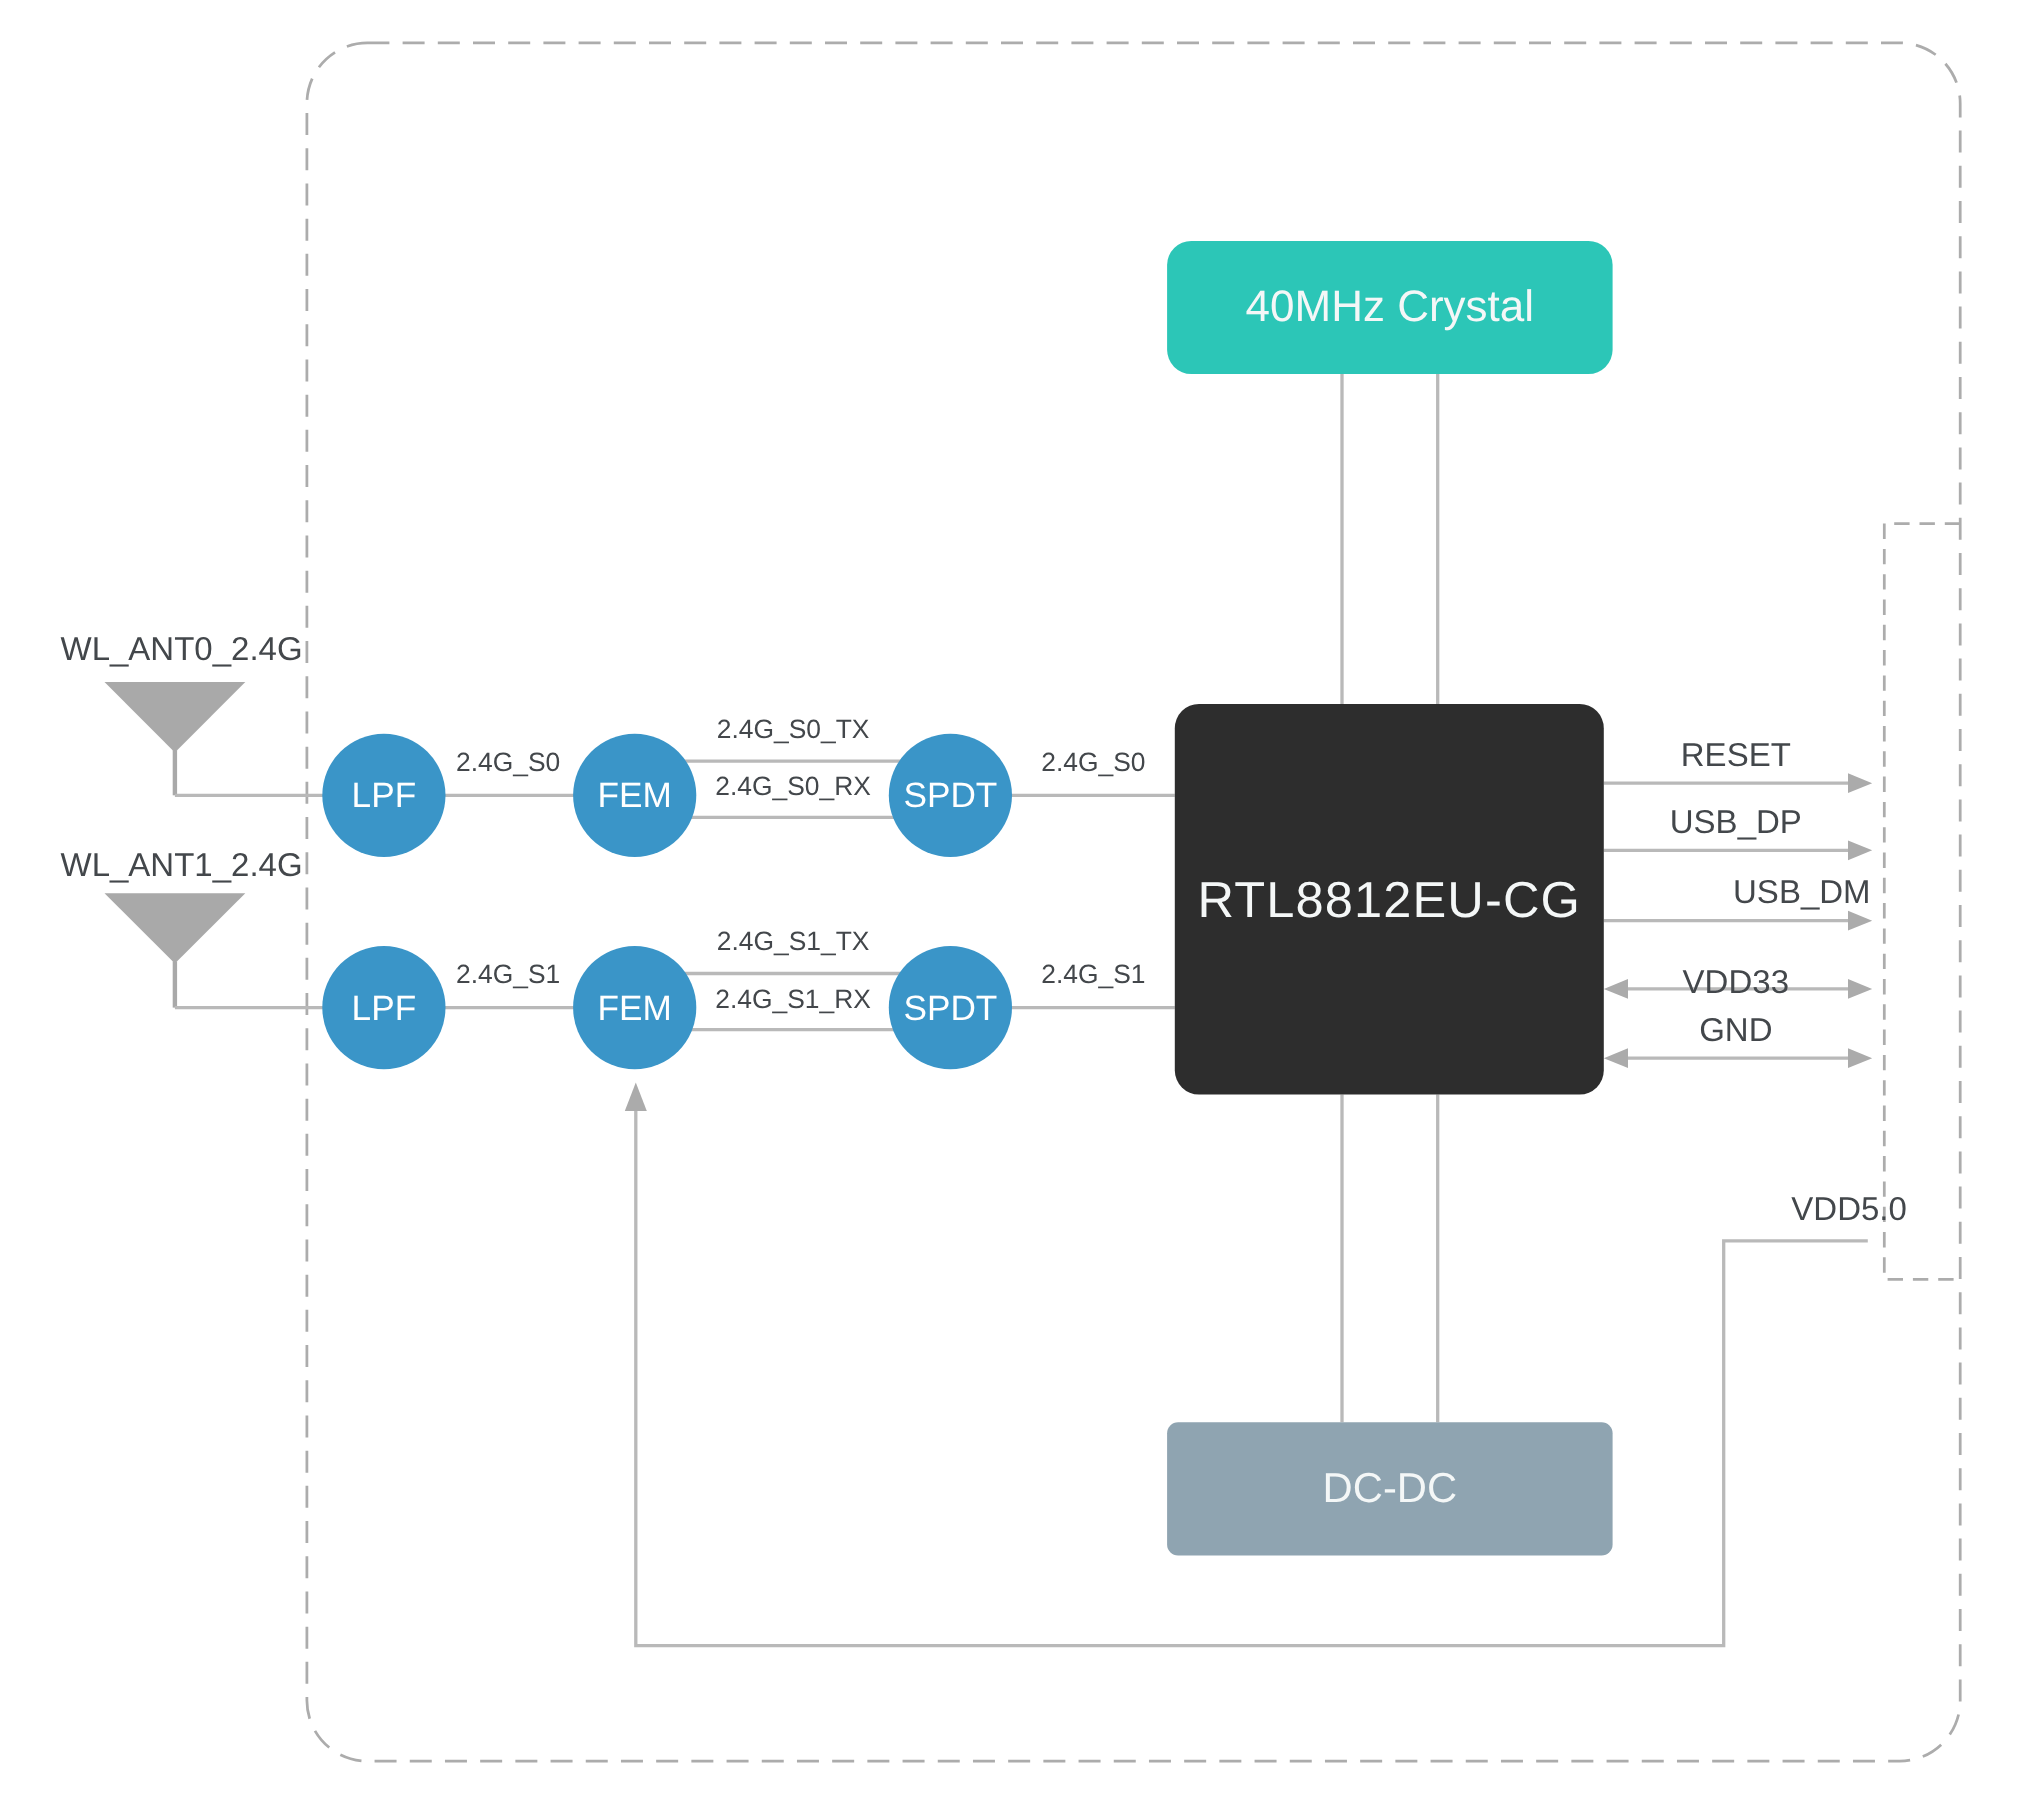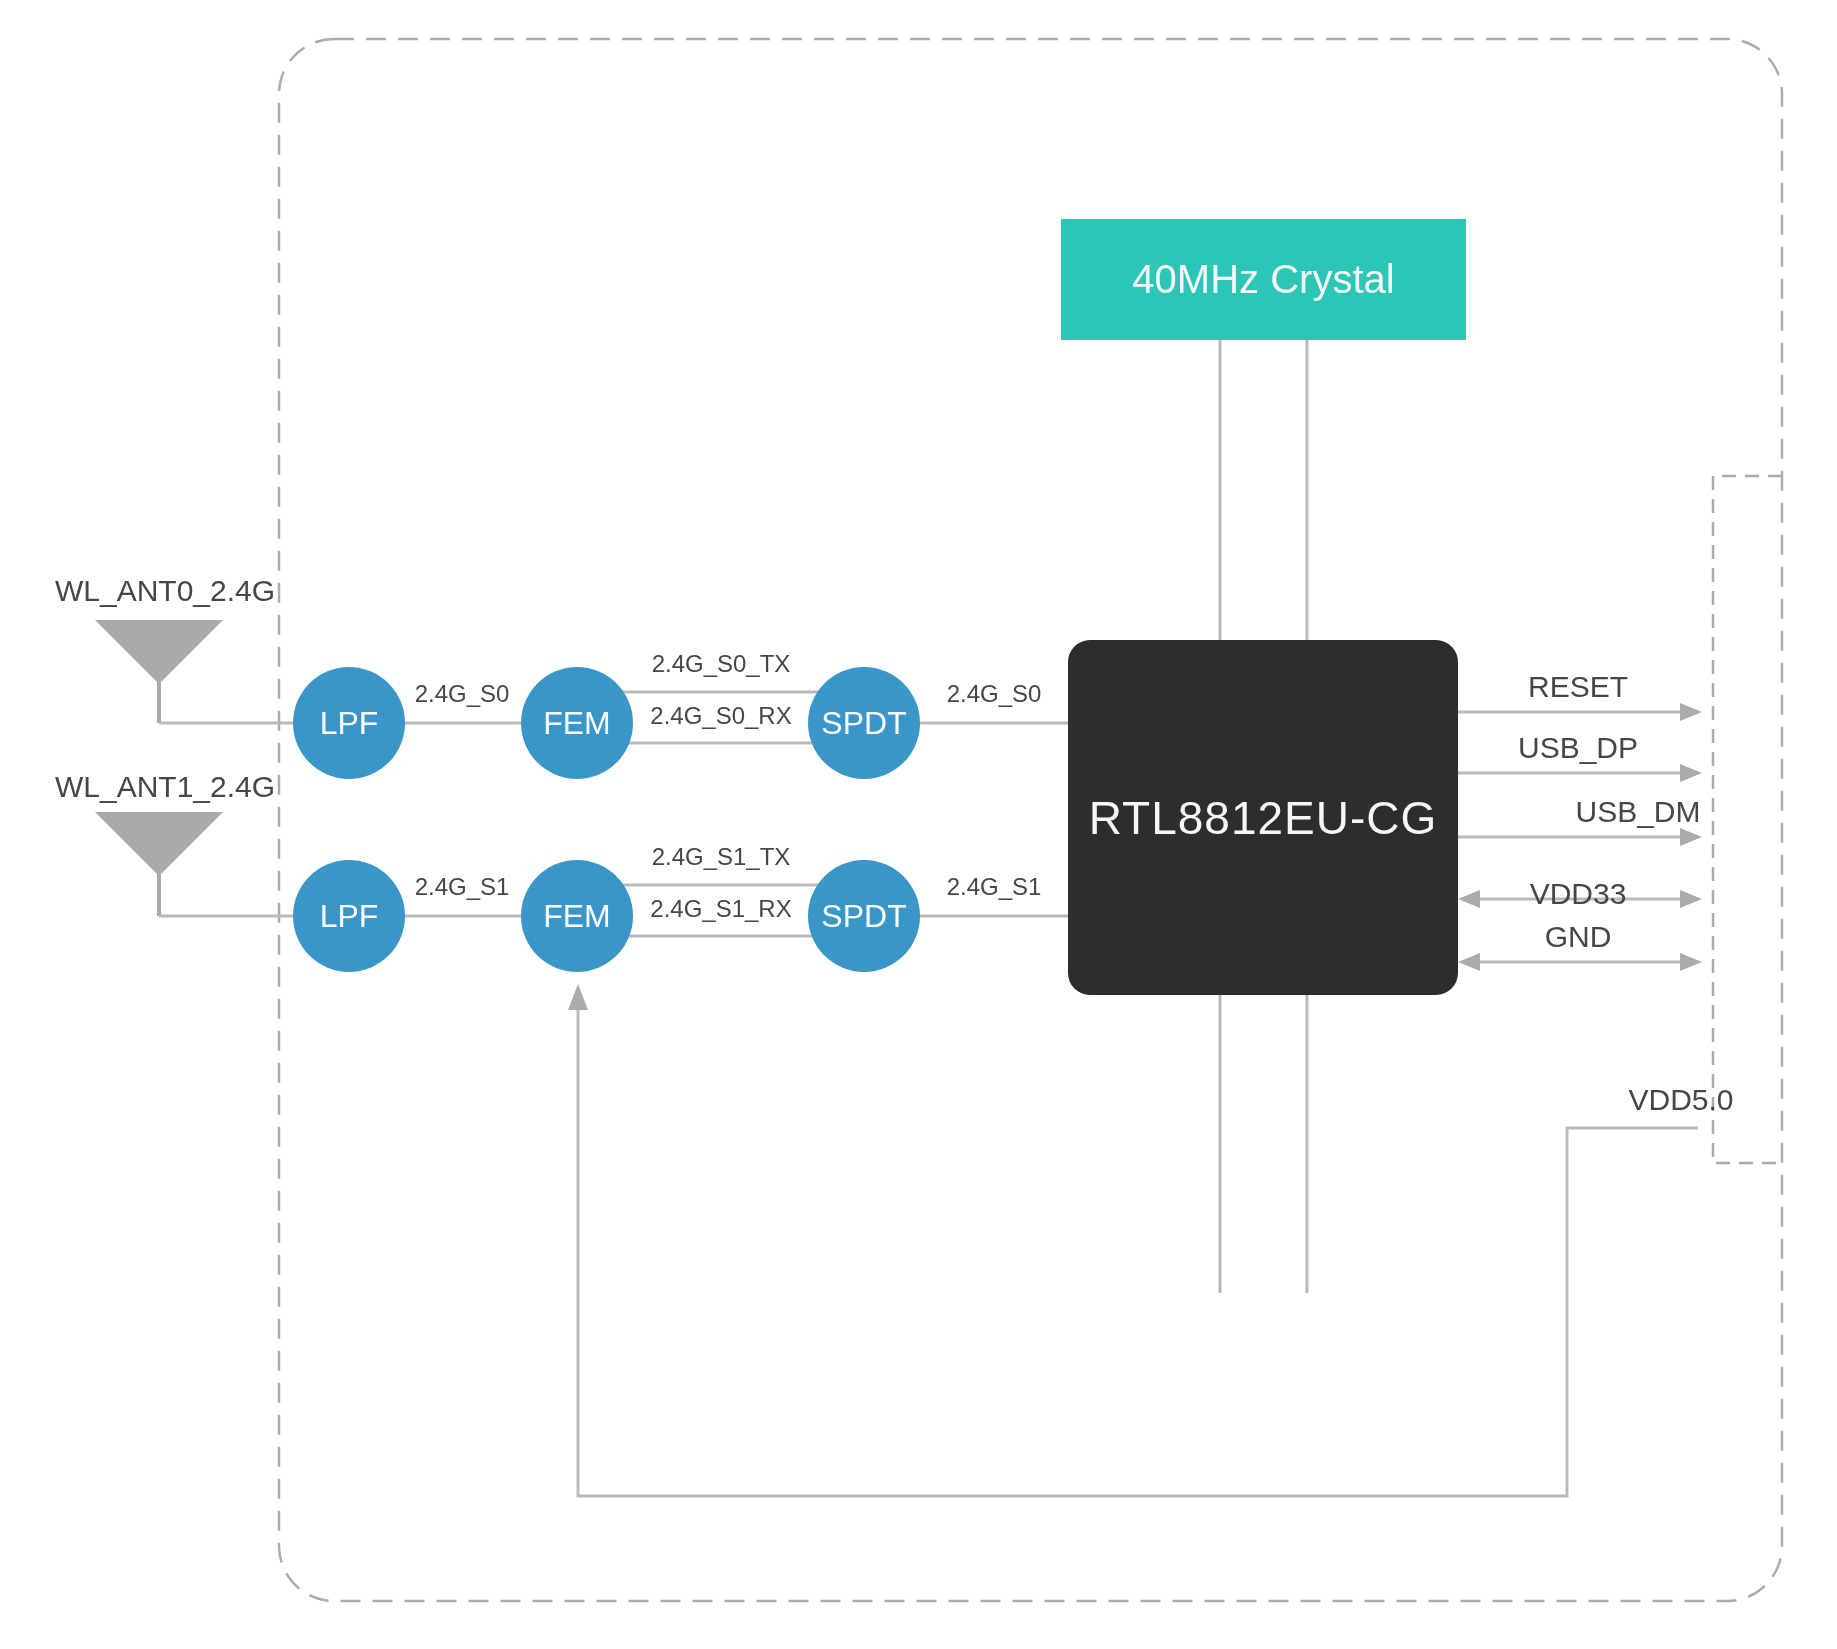--- a/index.html
+++ b/index.html
@@ -19,21 +19,21 @@
     background:#ffffff;
     font-family:"Liberation Sans", sans-serif;
     overflow:hidden;
   }
   #wires{position:absolute;left:0;top:0;z-index:0;}
   .node{
     position:absolute;z-index:1;
     display:flex;align-items:center;justify-content:center;
     color:#F4F7F7;white-space:nowrap;
   }
-  .crystal{left:1061px;top:219px;width:405px;height:121px;border-radius:0;background:var(--teal);font-size:40px;}
+  .crystal{left:1061px;top:219px;width:405px;height:121px;border-radius:22px;background:var(--teal);font-size:40px;}
   .chip{left:1068px;top:640px;width:390px;height:355px;border-radius:22px;background:var(--chip);font-size:46px;letter-spacing:1px;}
   .dcdc{left:1061px;top:1293px;width:405px;height:121px;border-radius:10px;background:var(--dcdc);font-size:38px;}
   .stage{
     position:absolute;z-index:1;width:112px;height:112px;border-radius:50%;
     background:var(--blue);color:#fff;font-size:32px;
     display:flex;align-items:center;justify-content:center;white-space:nowrap;
   }
   .lbl{
     position:absolute;z-index:2;color:var(--ink);white-space:nowrap;line-height:1;
   }
@@ -105,20 +105,23 @@
     <path d="M 1698 1128 H 1567 V 1496 H 578 V 1008" fill="none" stroke="var(--wire)" stroke-width="3"></path>
     <polygon points="578,984 568,1010 588,1010" fill="var(--arrow)"></polygon>
   </svg>
 
   <div class="node crystal">
     <span>40MHz Crystal</span>
   </div>
   <div class="node chip">
     <span>RTL8812EU-CG</span>
   </div>
+  <div class="node dcdc">
+    <span>DC-DC</span>
+  </div>
 
   <div class="stage" style="left:293px;top:667px;">
     <span>LPF</span>
   </div>
   <div class="stage" style="left:521px;top:667px;">
     <span>FEM</span>
   </div>
   <div class="stage" style="left:808px;top:667px;">
     <span>SPDT</span>
   </div>

